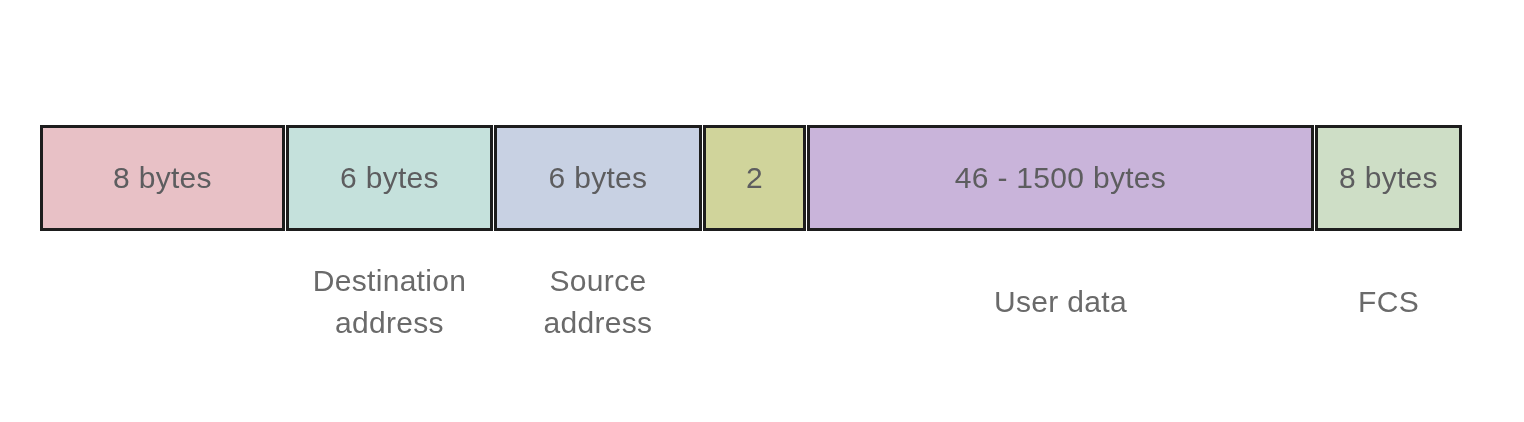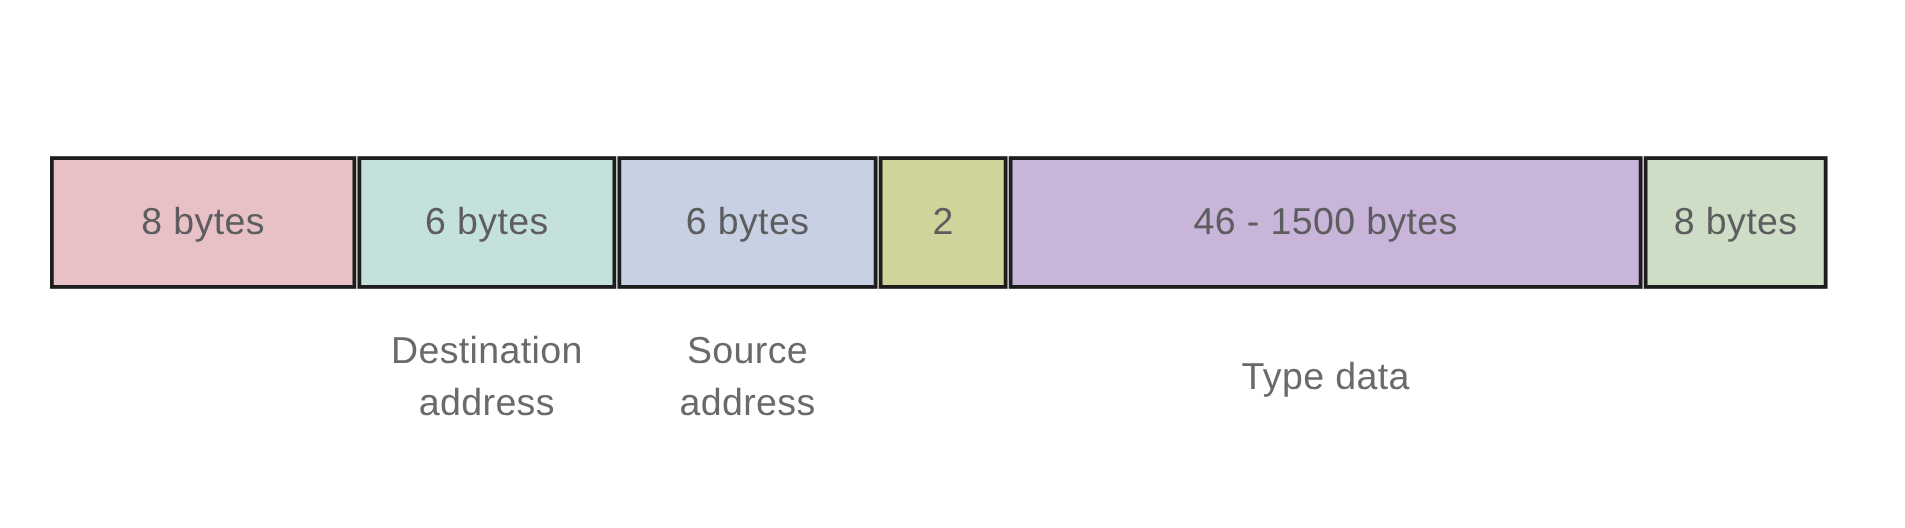--- a/index.html
+++ b/index.html
@@ -74,21 +74,22 @@
       <div class="seg-label">Source
 address</div>
     </div>
 
     <div class="segment" style="width: 103px; --cell-color: #d0d49b;">
       <div class="cell">2</div>
     </div>
 
     <div class="segment" style="width: 507px; justify-content: space-between; --cell-color: #c9b4da;">
       <div class="cell">46 - 1500 bytes</div>
-      <div class="seg-label">Type data</div>
+      <div class="seg-label">User data</div>
     </div>
 
     <div class="segment" style="width: 147px; --cell-color: #cedec6;">
       <div class="cell">8 bytes</div>
+      <div class="seg-label">FCS</div>
     </div>
 
   </div>
 </div>
 
 </body></html>

